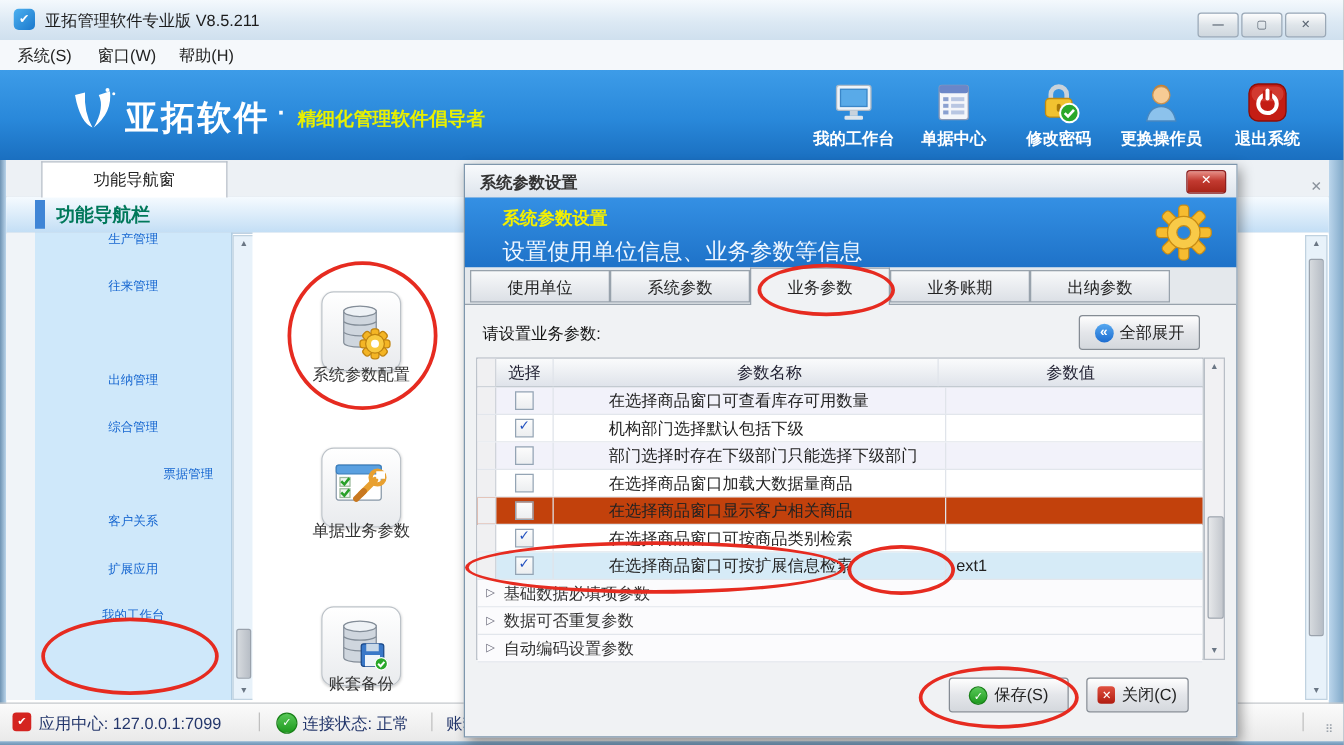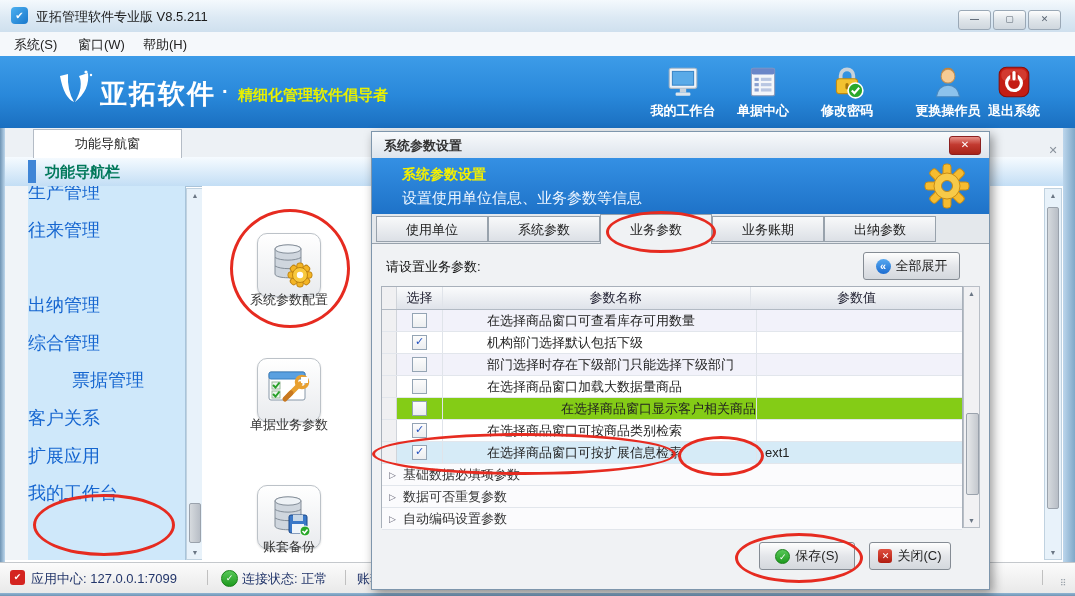--- a/index.html
+++ b/index.html
@@ -41,21 +41,21 @@
   .ws-close{left:1046px;top:143px;width:14px;height:14px;color:#8a929c;font-size:11px;
     line-height:14px;text-align:center;font-weight:bold;}
   .navheader{left:5px;top:157px;width:1058px;height:29px;
     background:linear-gradient(180deg,#f6fbff,#c3def5);border-bottom:1px solid #aac4da;}
   .navheader .accent{position:absolute;left:23px;top:3px;width:8px;height:23px;background:#3f85d6;}
   .navheader .nhtext{position:absolute;left:40px;top:6px;font-size:15px;font-weight:bold;color:#00785a;}
   .gutter{left:5px;top:186px;width:23px;height:374px;background:#f0f4f8;}
   .sidebar{left:28px;top:186px;width:157px;height:374px;background:#cfe8fa;
     border-right:1px solid #a8c4da;overflow:hidden;}
   .nav-item{position:absolute;left:0;width:157px;height:38px;line-height:38px;
-    font-size:18px;color:#1666d0;}
+    text-align:center;font-size:10px;color:#1666d0;}
   .nav-item.sel{left:5px;width:133px;top:324px;height:36px;line-height:36px;
     background:linear-gradient(180deg,#f2fbff,#d2ecfc);border:1px solid #8ec6e8;border-radius:4px;
     color:#1458b8;}
   .sbar{background:#e8f2fa;border:1px solid #c0d2e0;}
   .sbar .arr{position:absolute;left:0;width:100%;text-align:center;color:#6a7684;font-size:7px;}
   .sbar .thumb{position:absolute;left:2px;background:linear-gradient(90deg,#d6dade,#b8bec6);
     border:1px solid #9aa2ac;border-radius:2px;}
   .iconpanel{left:202px;top:186px;width:861px;height:374px;background:#fff;}
   .shortcut-btn{position:absolute;width:62px;height:62px;border:1px solid #bcc2c8;border-radius:10px;
     background:linear-gradient(180deg,#ffffff,#e9ebee);box-shadow:0 1px 2px rgba(0,0,0,.15);}
@@ -74,21 +74,21 @@
     border:1px solid #7e96ac;box-shadow:3px 4px 10px rgba(0,0,0,.4);z-index:30;}
   .dlg-titlebar{position:absolute;left:0;top:0;width:100%;height:26px;
     background:linear-gradient(180deg,#f8fafc,#dde4ec);border-bottom:1px solid #c2ccd6;}
   .dlg-title{position:absolute;left:12px;top:5px;font-size:13px;font-weight:bold;color:#333;}
   .dlg-close{position:absolute;right:8px;top:4px;width:30px;height:17px;border:1px solid #8c2020;
     border-radius:3px;background:linear-gradient(180deg,#e89088,#c23a30 45%,#a82418);
     color:#fff;text-align:center;line-height:16px;font-size:10px;font-weight:bold;}
   .dlg-header{position:absolute;left:0;top:26px;width:100%;height:56px;
     background:linear-gradient(180deg,#3490e4,#1e72c8);}
   .dlg-htitle{position:absolute;left:30px;top:8px;font-size:14px;font-weight:bold;color:#f4f000;}
-  .dlg-hsub{position:absolute;left:30px;top:31px;font-size:15px;color:#eef6ff;}
+  .dlg-hsub{position:absolute;left:30px;top:31px;font-size:18px;color:#eef6ff;}
   .dlg-tabs{position:absolute;left:0;top:82px;width:100%;height:29px;background:#e4e8ec;
     border-bottom:1px solid #98a2ac;}
   .dtab{position:absolute;top:2px;width:112px;height:26px;line-height:26px;text-align:center;
     font-size:13px;color:#222;background:linear-gradient(180deg,#f8f9fa,#dce0e6);
     border:1px solid #98a2ac;box-sizing:border-box;}
   .dtab.active{top:0;height:30px;line-height:30px;background:#f0f2f4;border-bottom:none;z-index:3;}
   .dlg-prompt{position:absolute;left:14px;top:126px;font-size:13px;color:#111;}
   .btn{position:absolute;border:1px solid #858c94;border-radius:3px;
     background:linear-gradient(180deg,#fefefe,#e4e6ea 50%,#d4d8dd);
     font-size:13px;color:#222;display:flex;align-items:center;justify-content:center;gap:5px;}
@@ -172,21 +172,21 @@
   <div class="abs baction" style="left:810px;">
     <svg width="36" height="36" viewBox="0 0 34 34">
       <path d="M11 15v-4a6 6 0 0 1 12 0v4" stroke="#c9d2da" stroke-width="3.5" fill="none"></path>
       <rect x="7" y="14" width="20" height="14" rx="3" fill="#f2c230" stroke="#c08a10"></rect>
       <rect x="15.5" y="18" width="3" height="6" rx="1.5" fill="#a87808"></rect>
       <circle cx="25" cy="25" r="7" fill="#2aa82a" stroke="#fff" stroke-width="1.5"></circle>
       <path d="M21.5 25l2.5 2.5 4.5-5" stroke="#fff" stroke-width="2" fill="none"></path>
     </svg>
     <div class="blabel">修改密码</div>
   </div>
-  <div class="abs baction" style="left:892px;margin-left:19px;">
+  <div class="abs baction" style="left:892px;">
     <svg width="36" height="36" viewBox="0 0 34 34">
       <path d="M6 31q2-11 11-11t11 11z" fill="#8cc2ec" stroke="#4888c0"></path>
       <circle cx="17" cy="11.5" r="6.5" fill="#f6cb94" stroke="#c89050"></circle>
       <path d="M10.5 11a6.5 6.5 0 0 1 13 0c0-3-1.5-7.5-6.5-7.5S10.5 8 10.5 11z" fill="#d08028"></path>
     </svg>
     <div class="blabel">更换操作员</div>
   </div>
   <div class="abs baction" style="left:977px;">
     <svg width="36" height="36" viewBox="0 0 34 34">
       <rect x="3" y="3" width="28" height="28" rx="7" fill="#c41d14" stroke="#8c0e08"></rect>
@@ -359,21 +359,21 @@
         <div class="c-val"></div>
       </div>
       <div class="prow" style="background:#fff;">
         <div class="c-h"></div>
         <div class="c-cb">
             <span class="cb"></span>
           </div>
         <div class="c-name">在选择商品窗口加载大数据量商品</div>
         <div class="c-val"></div>
       </div>
-      <div class="prow" style="background:#84cc16;text-align:right;">
+      <div class="prow" style="background:#c2410c;">
         <div class="c-h"></div>
         <div class="c-cb">
             <span class="cb"></span>
           </div>
         <div class="c-name">在选择商品窗口显示客户相关商品</div>
         <div class="c-val"></div>
       </div>
       <div class="prow" style="background:#fff;">
         <div class="c-h"></div>
         <div class="c-cb">

